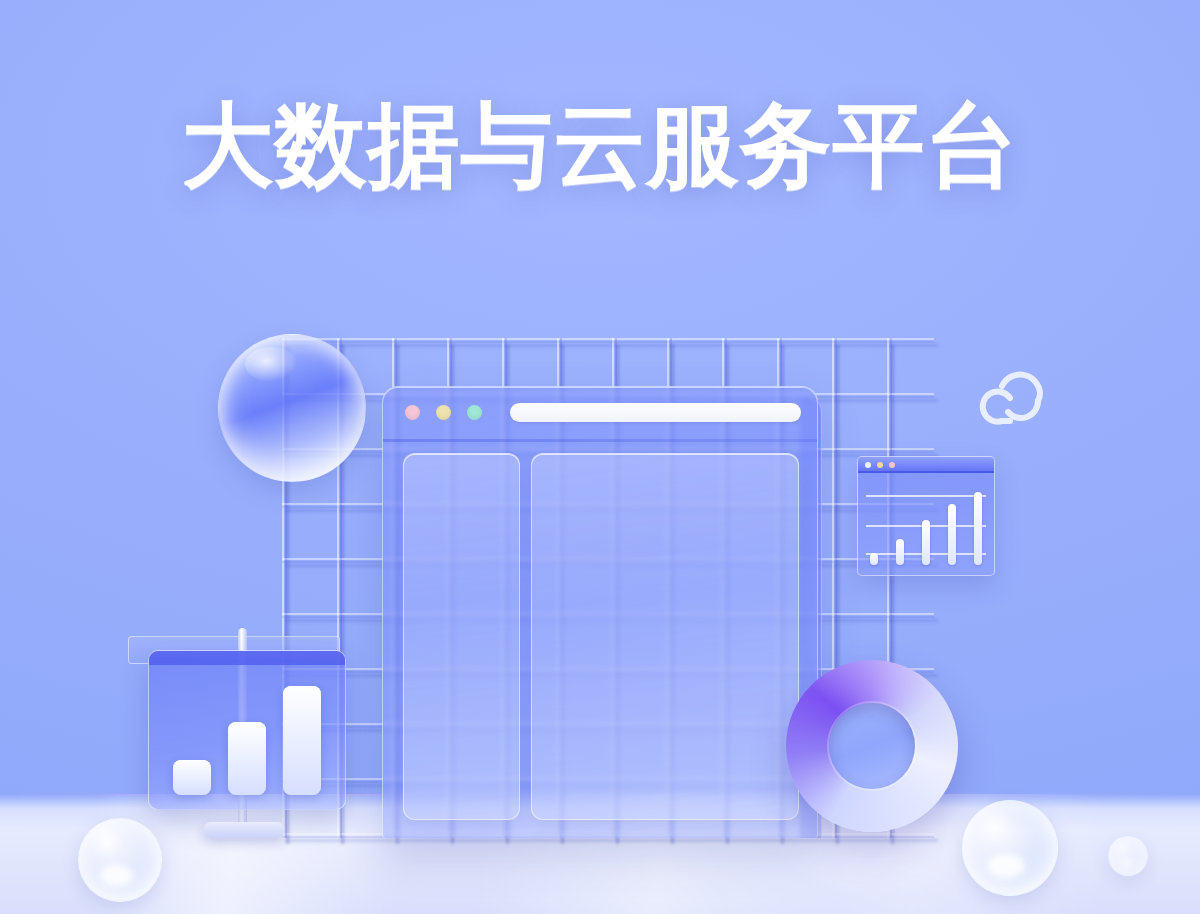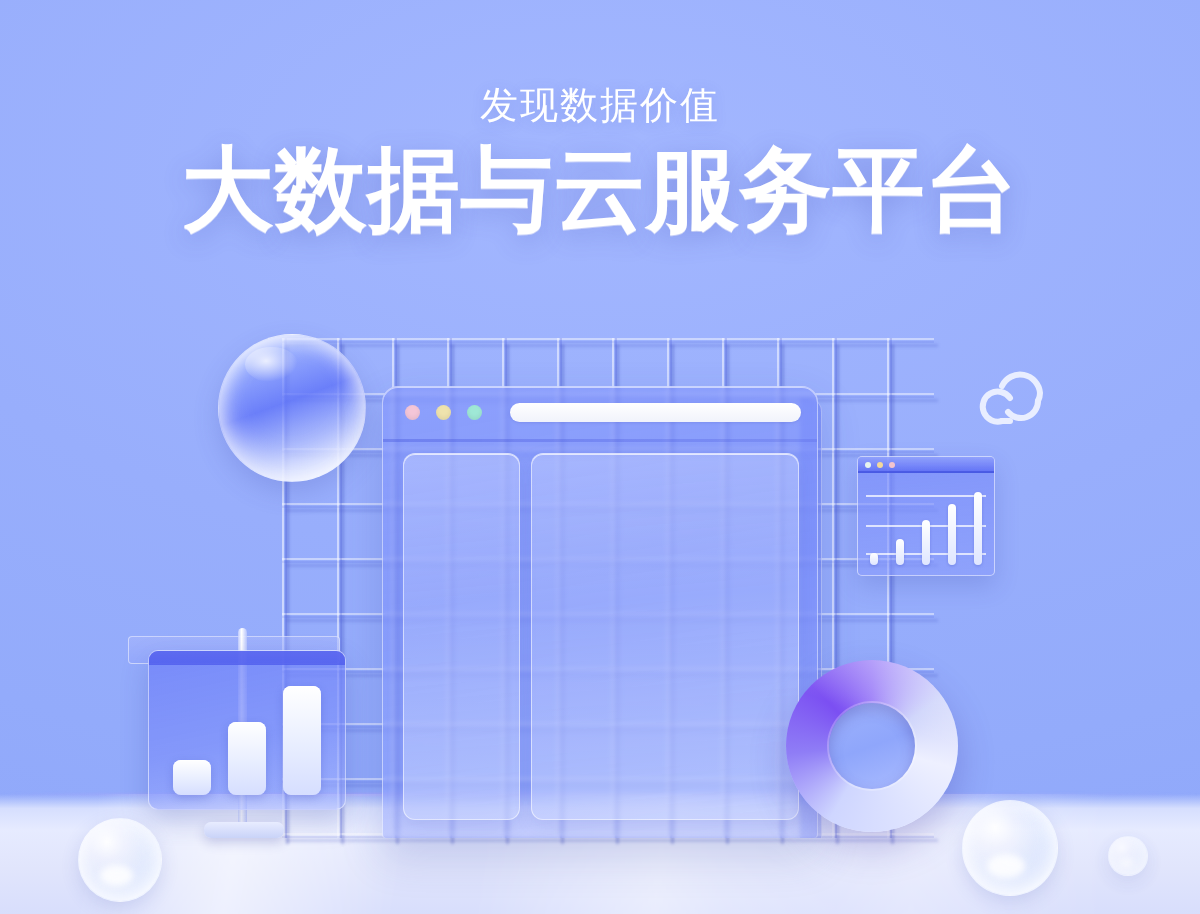--- a/index.html
+++ b/index.html
@@ -342,17 +342,16 @@
         </div>
     </div>
     <div class="mon-base"></div>
   </div>
 
   <div class="bubble bubble-left"></div>
   <div class="bubble bubble-right"></div>
   <div class="bubble bubble-tiny"></div>
 
   <div class="headings">
-    <div class="kicker">发现数据价值</div>
     <h1 class="headline">大数据与云服务平台</h1>
   </div>
 
 </div>
 
 </body></html>

